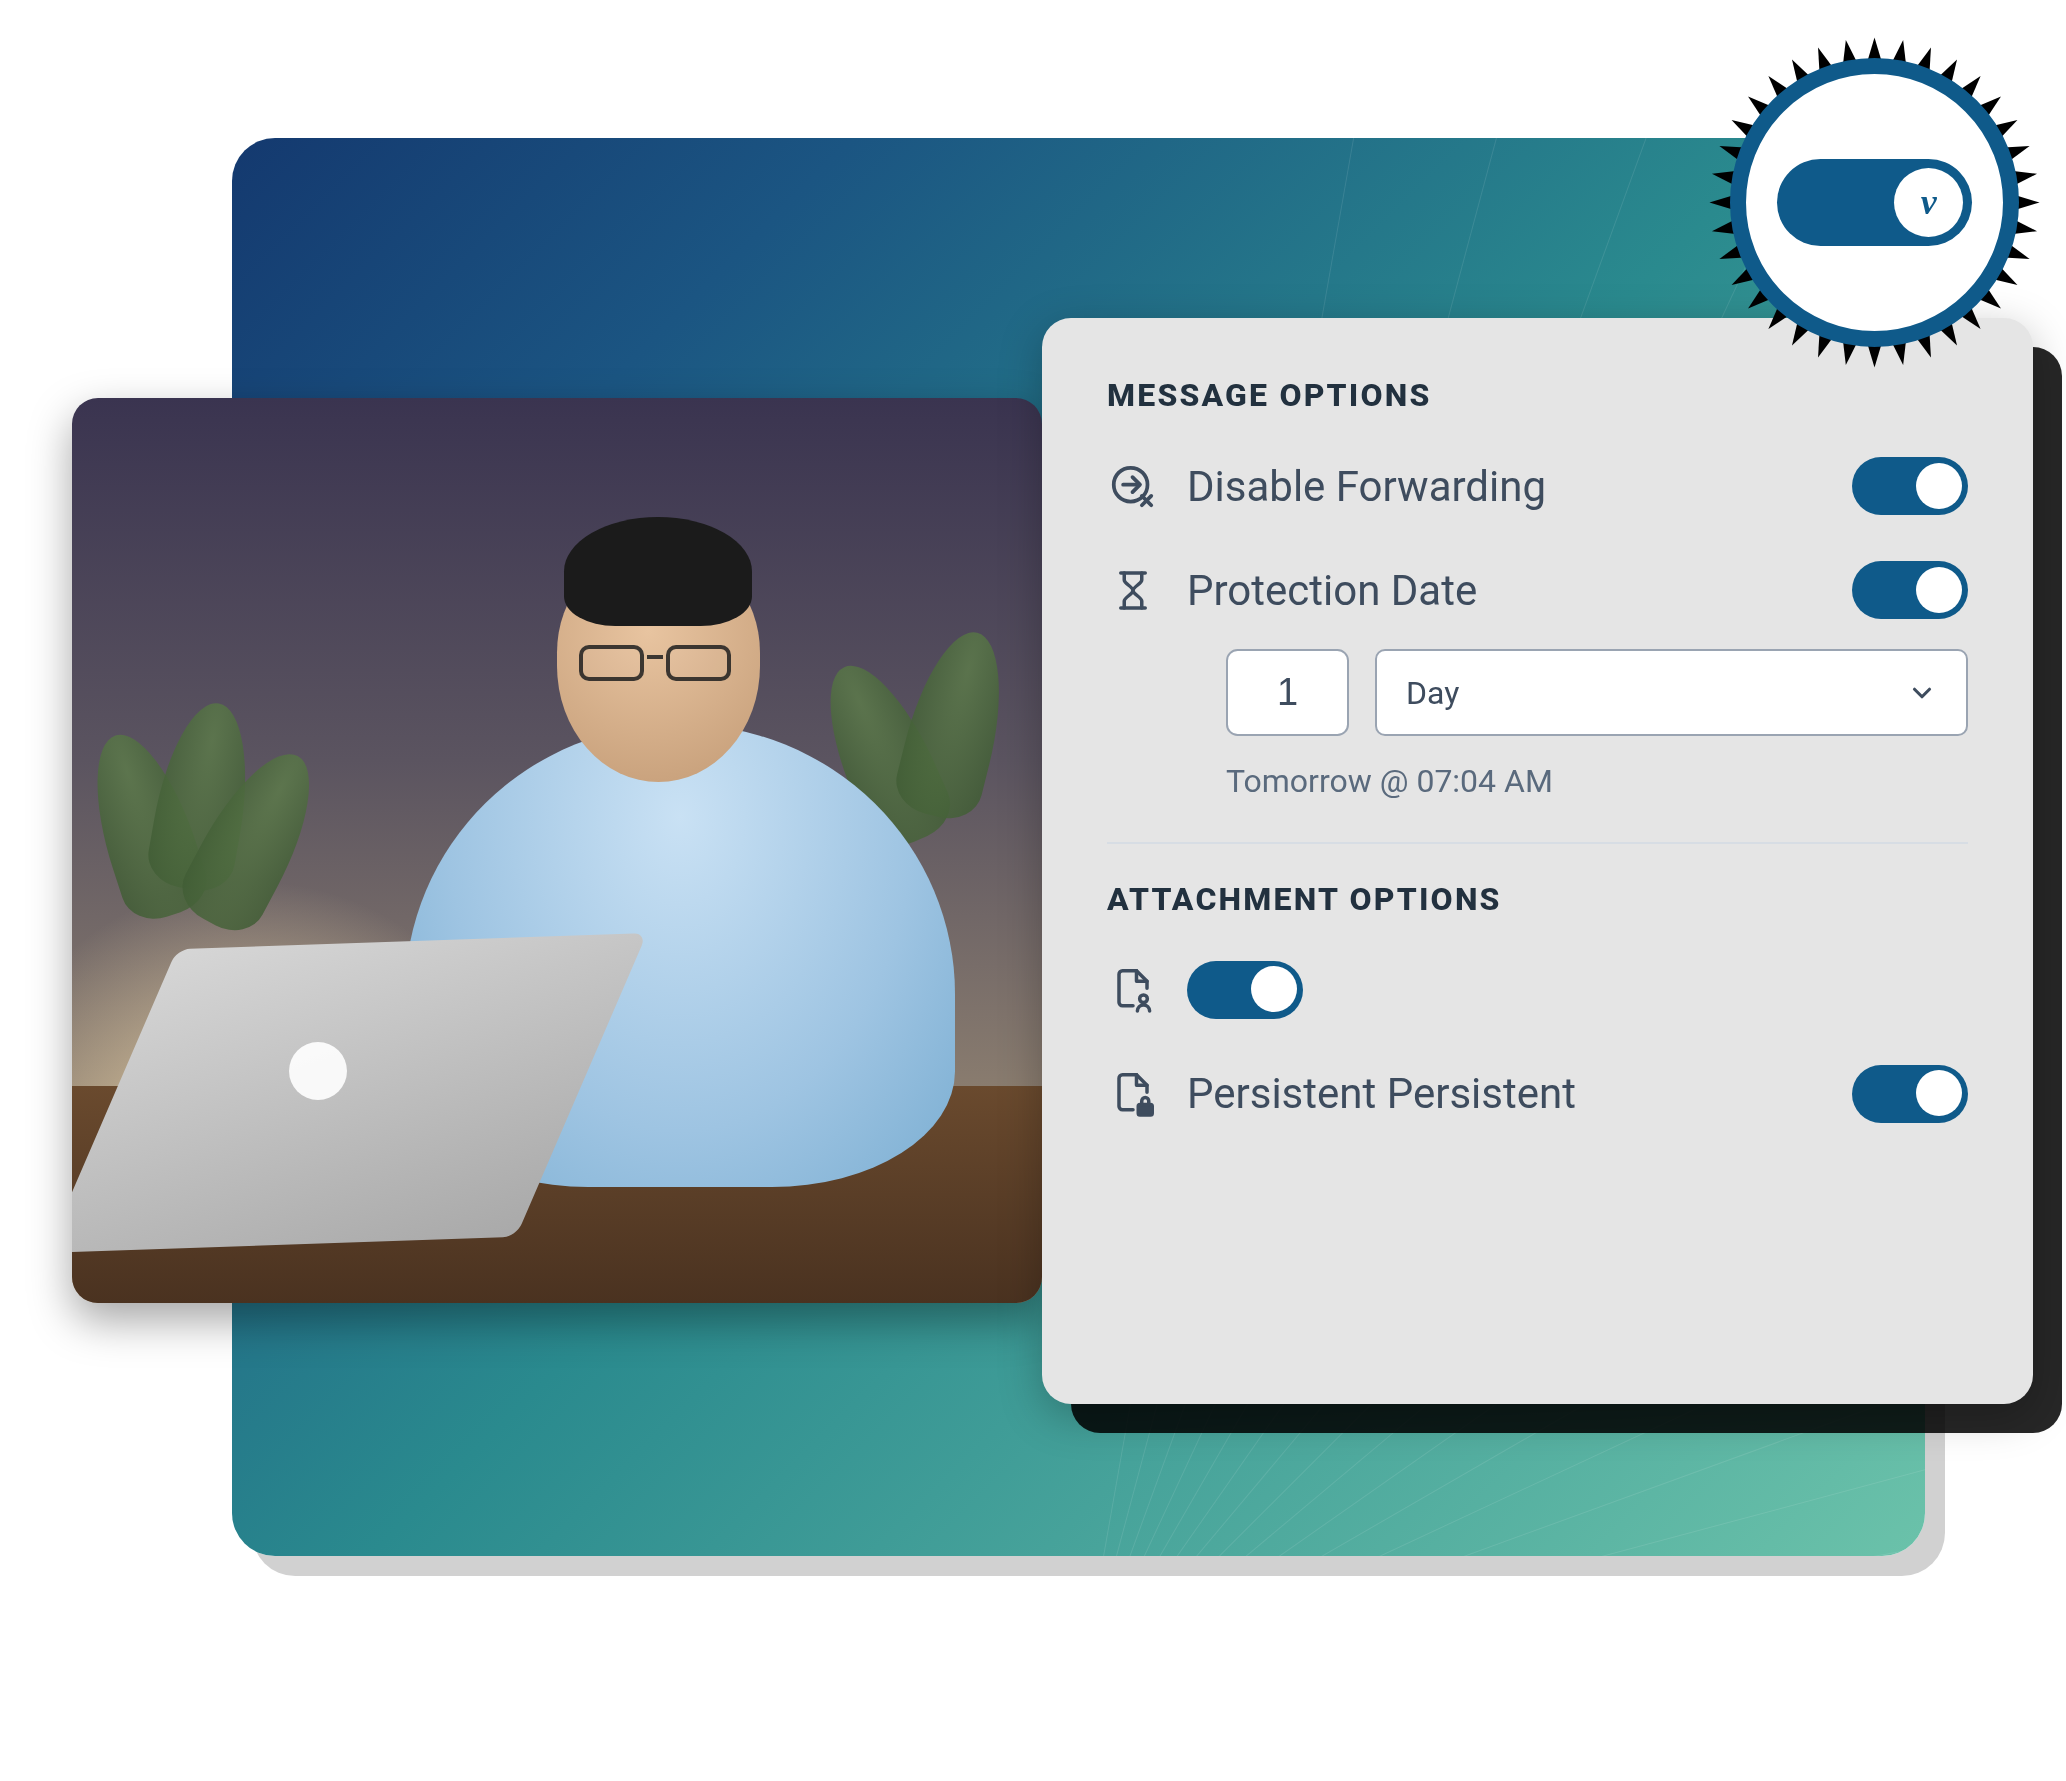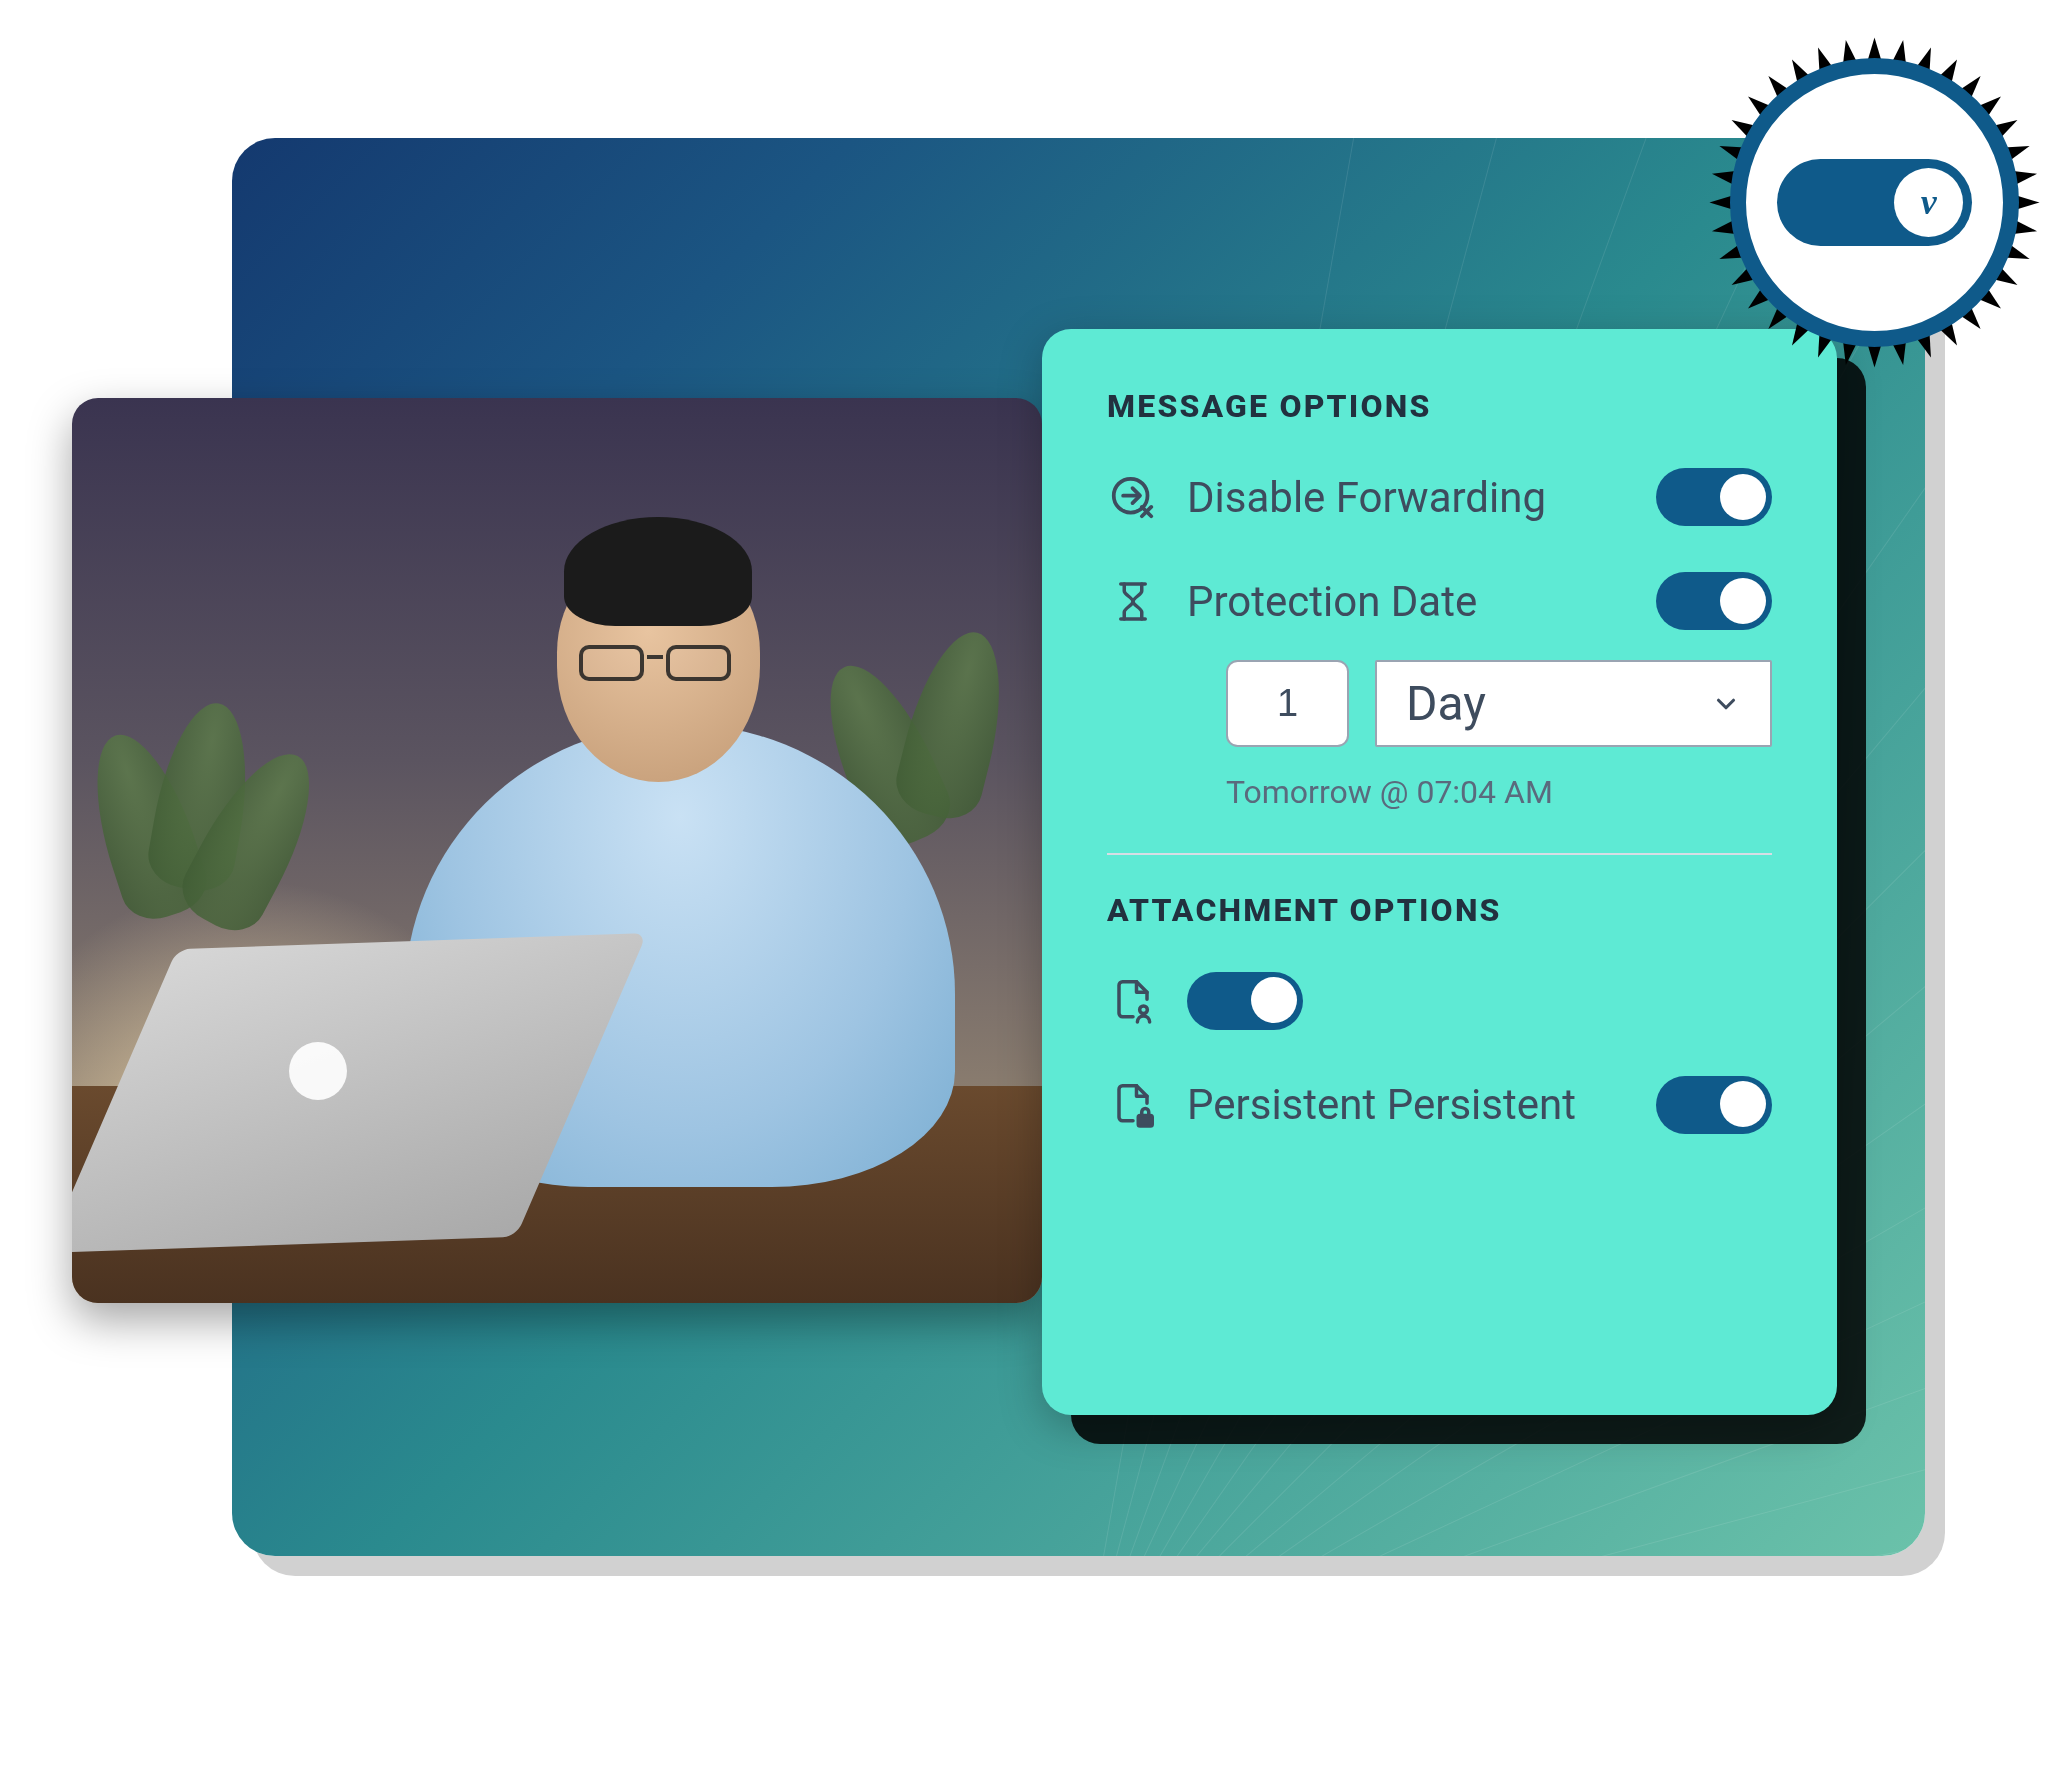--- a/index.html
+++ b/index.html
@@ -108,23 +108,23 @@
   .leaf {
     position: absolute; width: 87px; height: 188px;
     background: radial-gradient(ellipse at 50% 20%, #5c7a4a 0%, #3e5a33 100%);
     border-radius: 60% 60% 50% 50% / 80% 80% 20% 20%;
     opacity: 0.85;
   }
 
   
   .card {
     position: absolute;
-    left: 1042px; top: 329px;
-    width: 795px; height: 1086px;
-    background: #5eead4;
+    left: 1042px; top: 318px;
+    width: 991px; height: 1086px;
+    background: #e5e5e5;
     border-radius: 29px;
     box-shadow: 29px 29px 0 rgba(0,0,0,0.85), 0 11.6px 43px rgba(0,0,0,0.25);
     padding: 58px 65px 43px 65px;
   }
   .section-title {
     font-size: 32px;
     font-weight: 800;
     letter-spacing: 2.2px;
     color: #22313f;
     margin: 0 0 20px 0;
@@ -174,26 +174,26 @@
     font-size: 38px;
     text-align: center;
     color: #3e4c5e;
     background: #fff;
     outline: none;
   }
   .unit-select {
     flex: 1;
     height: 87px;
     border: 2.2px solid #9aa4b2;
-    border-radius: 2px;
+    border-radius: 10px;
     display: flex;
     align-items: center;
     justify-content: space-between;
     padding: 0 29px;
-    font-size: 48px;
+    font-size: 32px;
     color: #3e4c5e;
     cursor: pointer;
     background: #fff;
   }
   .hint {
     margin-left: 119px;
     margin-top: 26px;
     font-size: 32px;
     color: #5a6a7d;
   }

